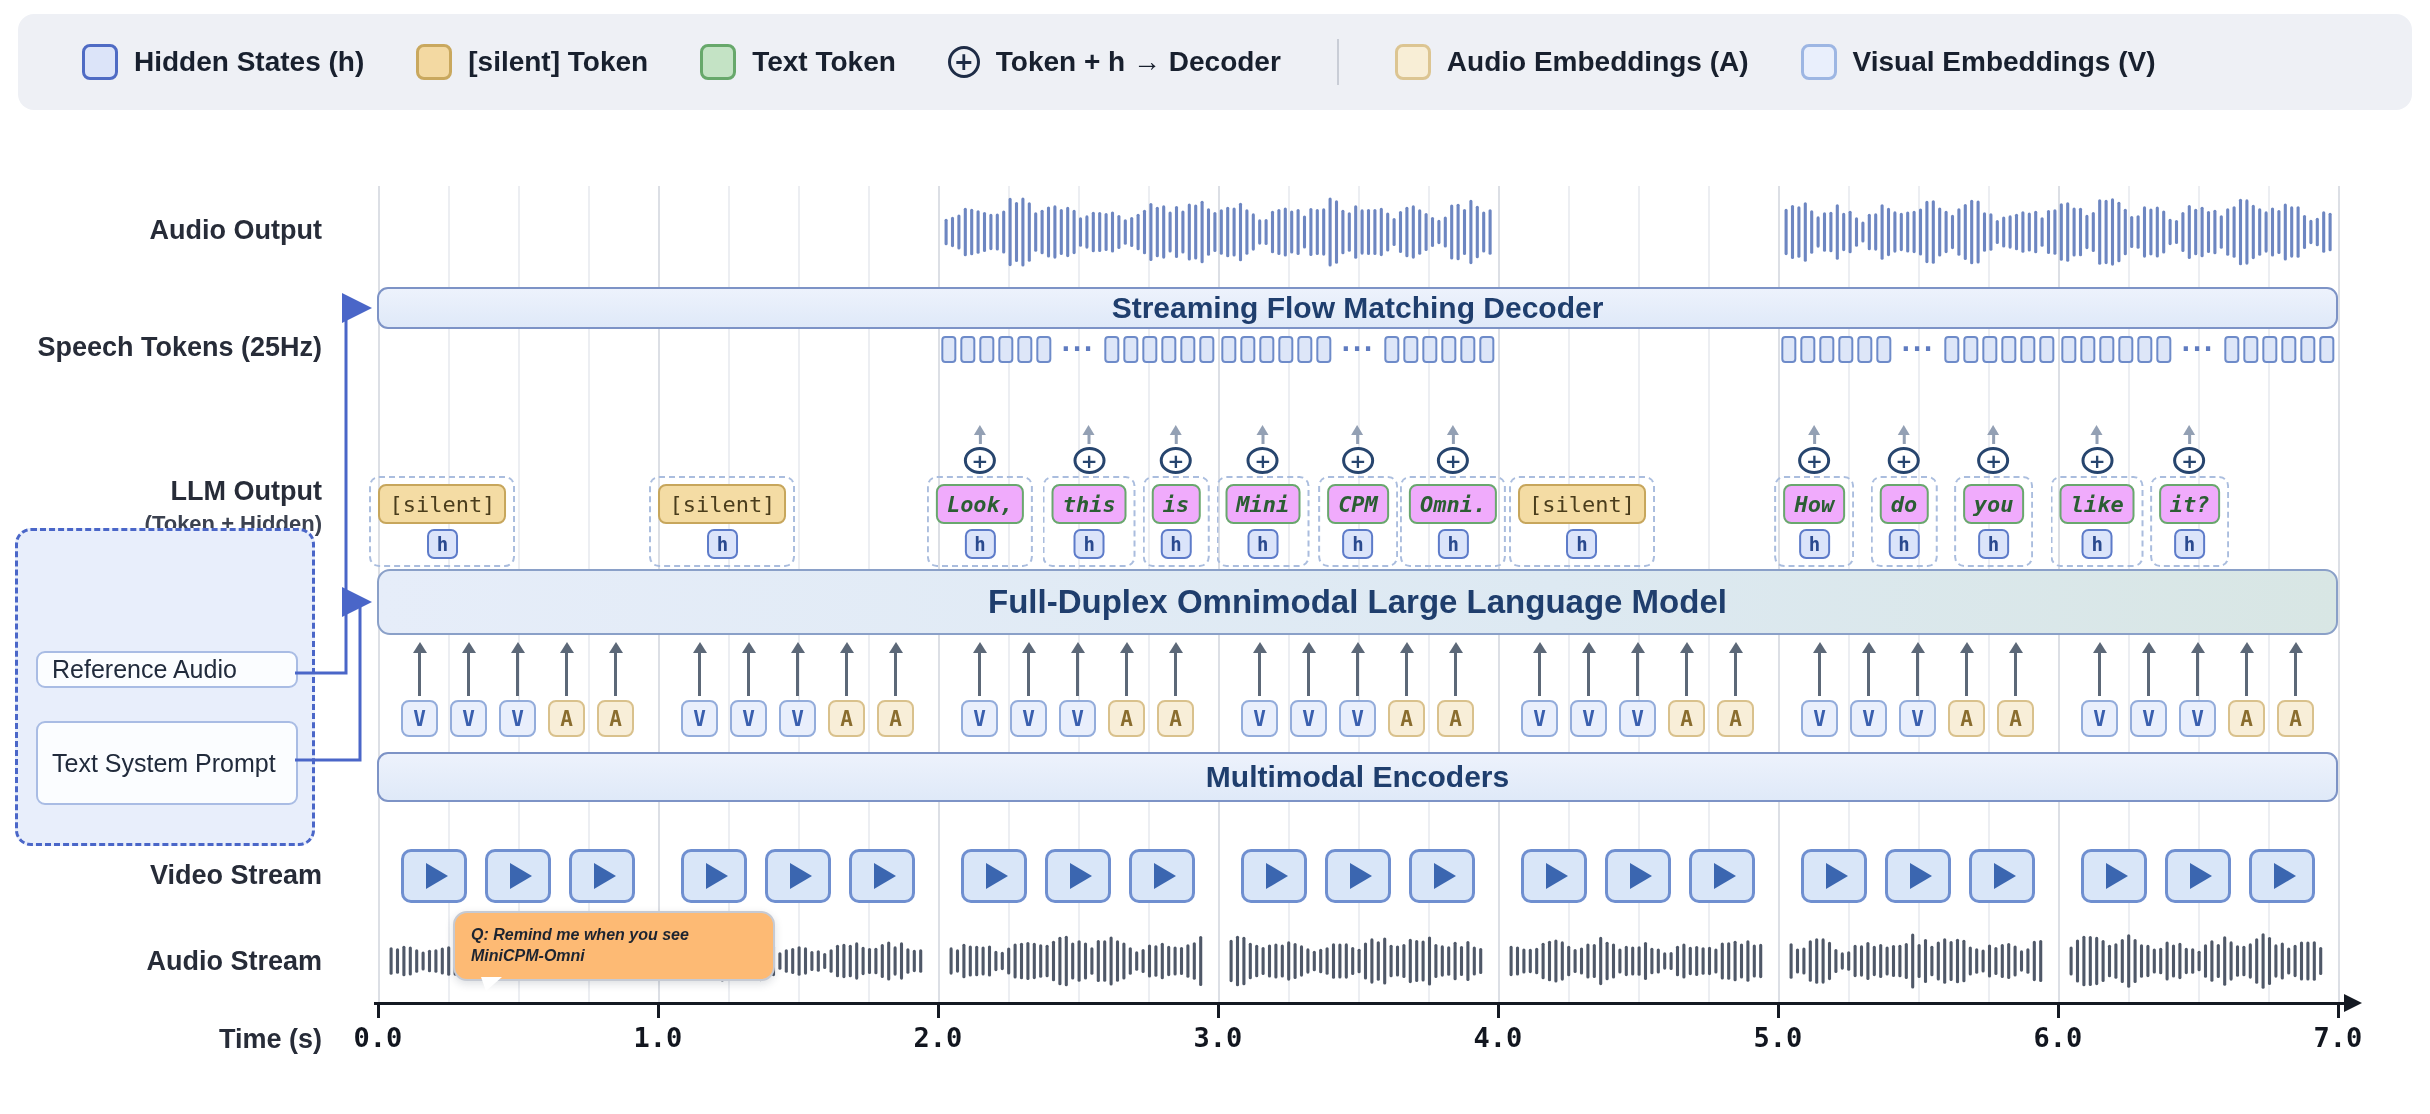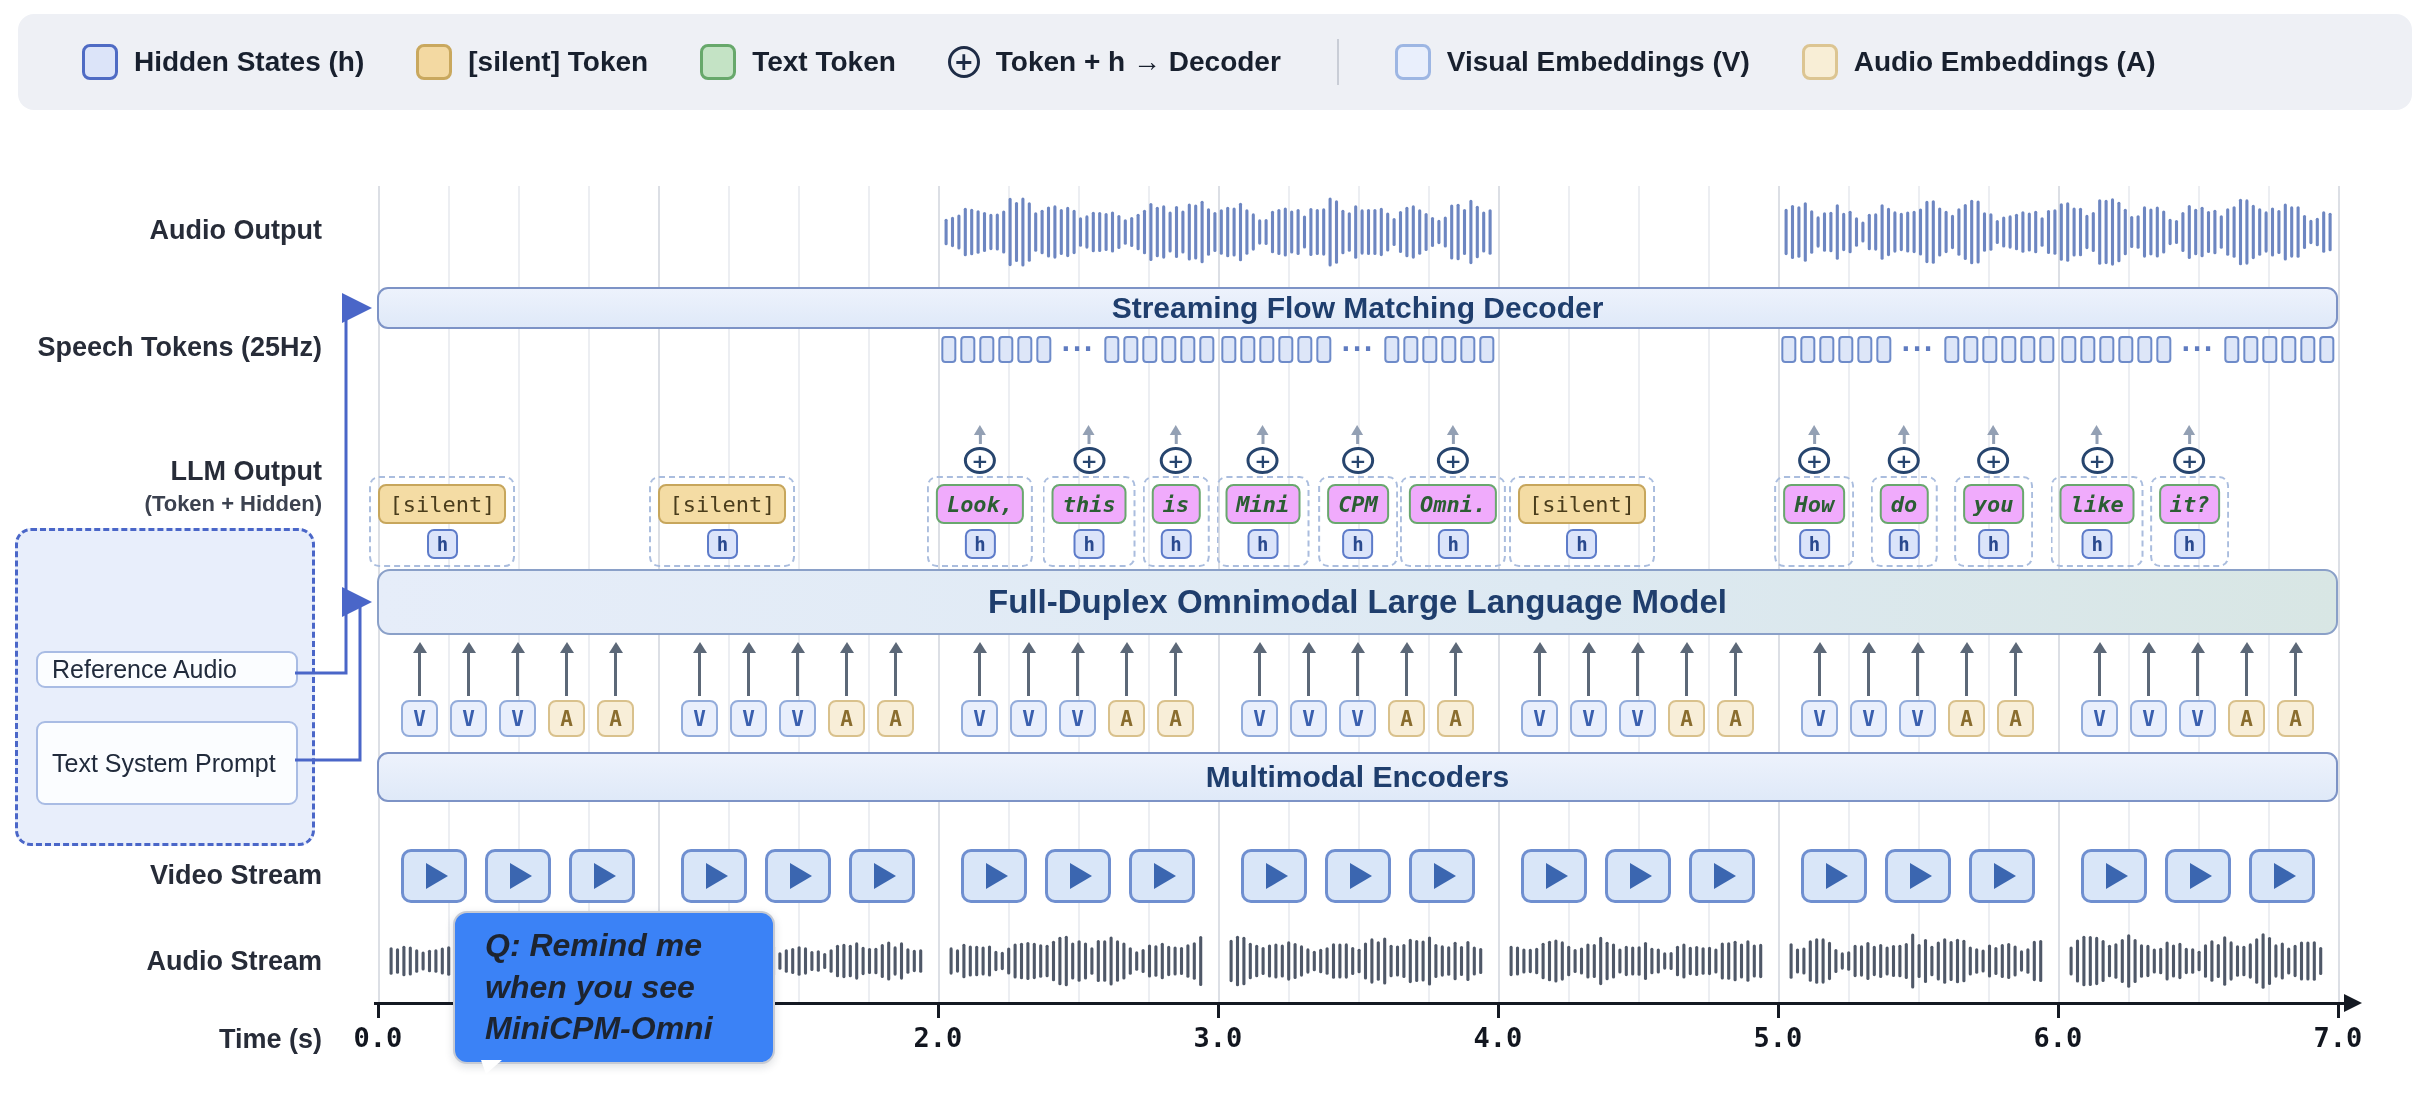--- a/index.html
+++ b/index.html
@@ -74,22 +74,22 @@
   .vtri{width:0;height:0;border-left:22px solid #3b66b0;border-top:13px solid transparent;
         border-bottom:13px solid transparent;margin-left:6px;}
   
   .sysbox{position:absolute;left:15px;top:528px;width:300px;height:318px;border:3px dashed #4a66c8;
           border-radius:16px;background:#e8eefb;box-sizing:border-box;z-index:4;}
   .sys-title{margin:16px 18px 10px;font-weight:700;font-size:27px;line-height:1.2;color:#3a57c8;}
   .sys-item{position:absolute;left:18px;width:262px;background:#fbfdff;border:2px solid #a9bce4;border-radius:9px;
             color:#212b3c;font-weight:500;font-size:25px;line-height:1.22;display:flex;align-items:center;
             padding:8px 14px;box-sizing:border-box;}
   
-  .bubble{position:absolute;left:453px;top:911px;width:322px;box-sizing:border-box;padding:12px 30px;background:#3b82f6;
-          border:2px solid #c6cad3;border-radius:14px;font-style:italic;font-weight:600;font-size:32px;
+  .bubble{position:absolute;left:453px;top:911px;width:322px;box-sizing:border-box;padding:12px 16px;background:#fdba74;
+          border:2px solid #c6cad3;border-radius:14px;font-style:italic;font-weight:600;font-size:16px;
           line-height:1.3;color:#1d2430;z-index:7;box-shadow:0 3px 8px rgba(30,40,60,.15);}
   .bubble-tail{position:absolute;left:26px;bottom:-26px;width:0;height:0;
                border:14px solid transparent;border-top:14px solid #fff;border-left-width:5px;border-right-width:16px;}
   .overlay{position:absolute;left:0;top:0;pointer-events:none;z-index:5;}
   .layer{position:absolute;left:0;top:0;width:100%;height:100%;}
 </style>
 </head>
 <body>
 
 <div class="canvas">
@@ -107,26 +107,26 @@
         <div class="lg-item">
           <div class="swatch sw-text"></div>
           <div class="lg-label">Text Token</div>
         </div>
         <div class="lg-item">
           <div class="lg-plus">+</div>
           <div class="lg-label">Token + h → Decoder</div>
         </div>
         <div class="lg-sep"></div>
         <div class="lg-item">
+          <div class="swatch sw-audio"></div>
+          <div class="lg-label">Audio Embeddings (A)</div>
+        </div>
+        <div class="lg-item">
           <div class="swatch sw-visual"></div>
           <div class="lg-label">Visual Embeddings (V)</div>
-        </div>
-        <div class="lg-item">
-          <div class="swatch sw-audio"></div>
-          <div class="lg-label">Audio Embeddings (A)</div>
         </div>
       </div>
   </div>
 
   <div class="layer" id="grid-layer">
       <div class="gridline g-sec" style="left: 378px;"></div>
       <div class="gridline" style="left: 448px;"></div>
       <div class="gridline" style="left: 518px;"></div>
       <div class="gridline" style="left: 588px;"></div>
       <div class="gridline g-sec" style="left: 658px;"></div>
@@ -941,21 +941,21 @@
       <div class="vbtn" style="left: 2165px; top: 849px;">
         <div class="vtri"></div>
       </div>
       <div class="vbtn" style="left: 2249px; top: 849px;">
         <div class="vtri"></div>
       </div>
     </div>
 
   <div class="rowlabel" style="top:215px;">Audio Output</div>
   <div class="rowlabel" style="top:332px;">Speech Tokens (25Hz)</div>
-  <div class="rowlabel" style="top:456px;">
+  <div class="rowlabel" style="top:476px;">
     <div>LLM Output</div>
     <div class="sub">(Token + Hidden)</div>
   </div>
   <div class="rowlabel" style="top:860px;">Video Stream</div>
   <div class="rowlabel" style="top:946px;">Audio Stream</div>
   <div class="rowlabel" style="top:1024px;text-align:right;">Time (s)</div>
 
   <div class="sysbox">
     <div class="sys-item" style="top:120px;height:37px;">Reference Audio</div>
     <div class="sys-item" style="top:190px;height:84px;">Text System Prompt</div>

